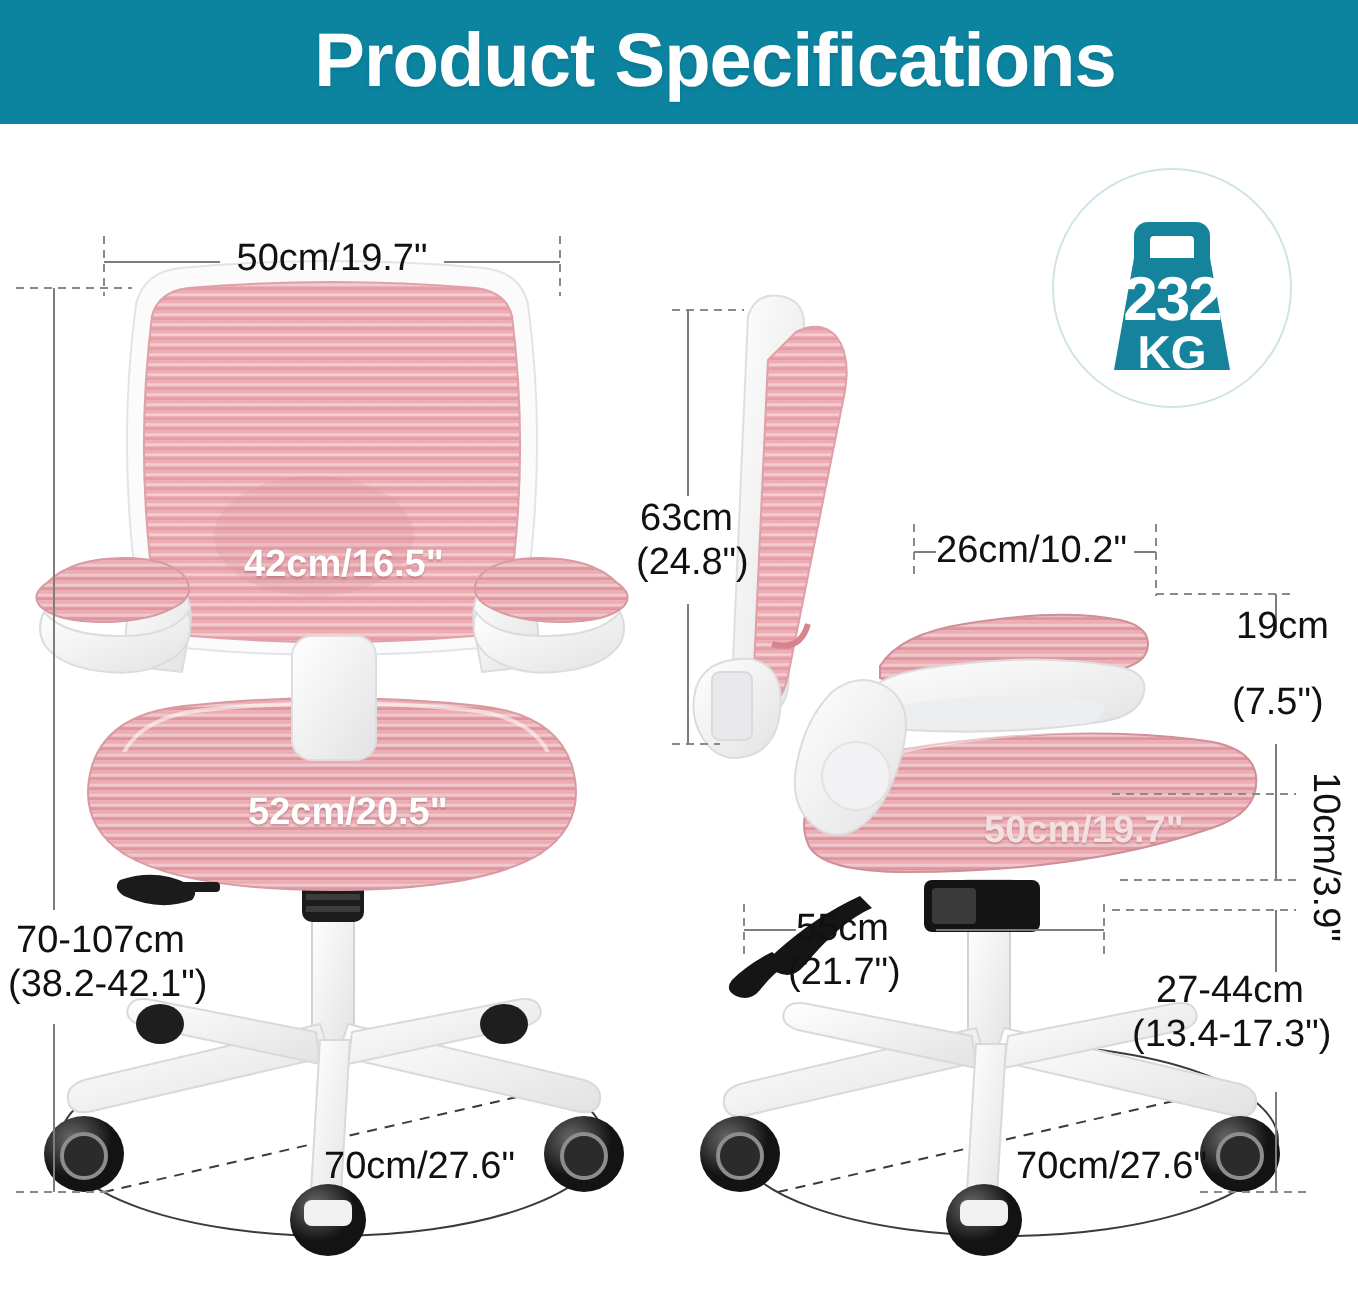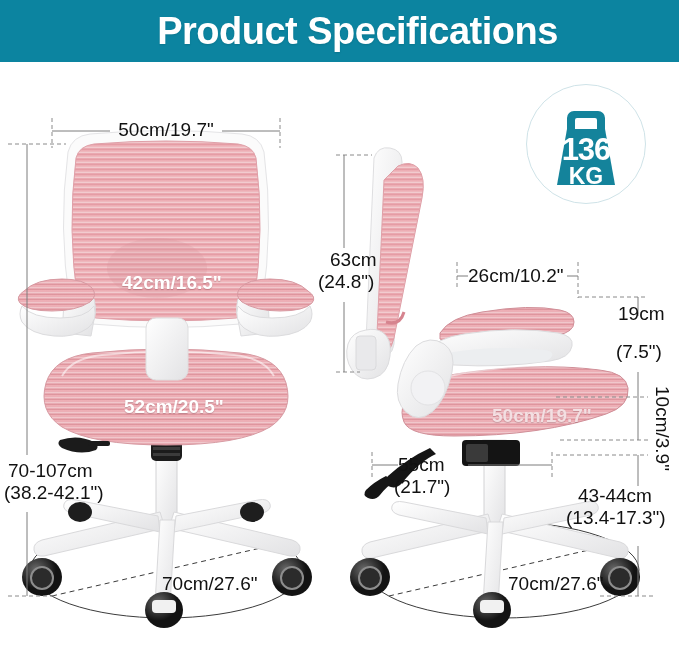--- a/index.html
+++ b/index.html
@@ -38,21 +38,21 @@
 
   <div class="banner">
     <div class="banner-title">Product Specifications</div>
   </div>
 
   <div class="badge">
     <svg class="badge-inner" width="118" height="118" viewBox="0 0 118 118">
       <path d="M40 44 L78 44 L88 100 L30 100 Z" fill="#14839b"></path>
       <path d="M47 26 h24 a7 7 0 0 1 7 7 v12 h-8 v-10 a2 2 0 0 0 -2 -2 h-18 a2 2 0 0 0 -2 2 v10 h-8 v-12 a7 7 0 0 1 7 -7 z" fill="#14839b"></path>
     </svg>
-    <div class="badge-txt badge-num">136</div>
+    <div class="badge-txt badge-num">232</div>
     <div class="badge-txt badge-unit">KG</div>
   </div>
 
   <svg width="679" height="656" viewBox="0 0 679 656">
     <defs>
       <linearGradient id="meshF" x1="0" y1="0" x2="0" y2="1">
         <stop offset="0" stop-color="#eeb0b6"></stop>
           <stop offset="1" stop-color="#e49aa3"></stop>
       </linearGradient>
       <pattern id="stripeF" width="6" height="5" patternUnits="userSpaceOnUse">
@@ -215,33 +215,33 @@
     <line x1="638" y1="455" x2="638" y2="486" stroke="#7d7d7d"></line>
     <line x1="638" y1="546" x2="638" y2="596" stroke="#7d7d7d"></line>
     <line x1="600" y1="596" x2="656" y2="596" stroke="#8a8a8a" stroke-dasharray="4,3"></line>
 
     <line x1="372" y1="452" x2="372" y2="478" stroke="#8a8a8a" stroke-dasharray="4,3"></line>
     <line x1="552" y1="452" x2="552" y2="478" stroke="#8a8a8a" stroke-dasharray="4,3"></line>
     <line x1="372" y1="465" x2="398" y2="465" stroke="#7d7d7d"></line>
     <line x1="468" y1="465" x2="552" y2="465" stroke="#7d7d7d"></line>
   </svg>
 
-  <div class="dimtxt" style="left:330px;top:250px;">63cm</div>
+  <div class="dimtxt" style="left:320px;top:250px;">63cm</div>
   <div class="dimtxt" style="left:318px;top:272px;">(24.8")</div>
 
   <div class="dimtxt" style="left:468px;top:266px;">26cm/10.2"</div>
 
   <div class="dimtxt" style="left:618px;top:304px;">19cm</div>
   <div class="dimtxt" style="left:616px;top:342px;">(7.5")</div>
 
   <div class="dimtxt rot" style="left:672px;top:386px;">10cm/3.9"</div>
 
   <div class="ontxt2" style="left:492px;top:405px;">50cm/19.7"</div>
 
   <div class="dimtxt" style="left:398px;top:455px;text-align:right;">55cm</div>
   <div class="dimtxt" style="left:394px;top:477px;">(21.7")</div>
 
-  <div class="dimtxt" style="left:578px;top:486px;">43-44cm</div>
+  <div class="dimtxt" style="left:578px;top:486px;">27-44cm</div>
   <div class="dimtxt" style="left:566px;top:508px;">(13.4-17.3")</div>
 
   <div class="dimtxt" style="left:508px;top:574px;">70cm/27.6"</div>
 
 </div>
 
 </body></html>

